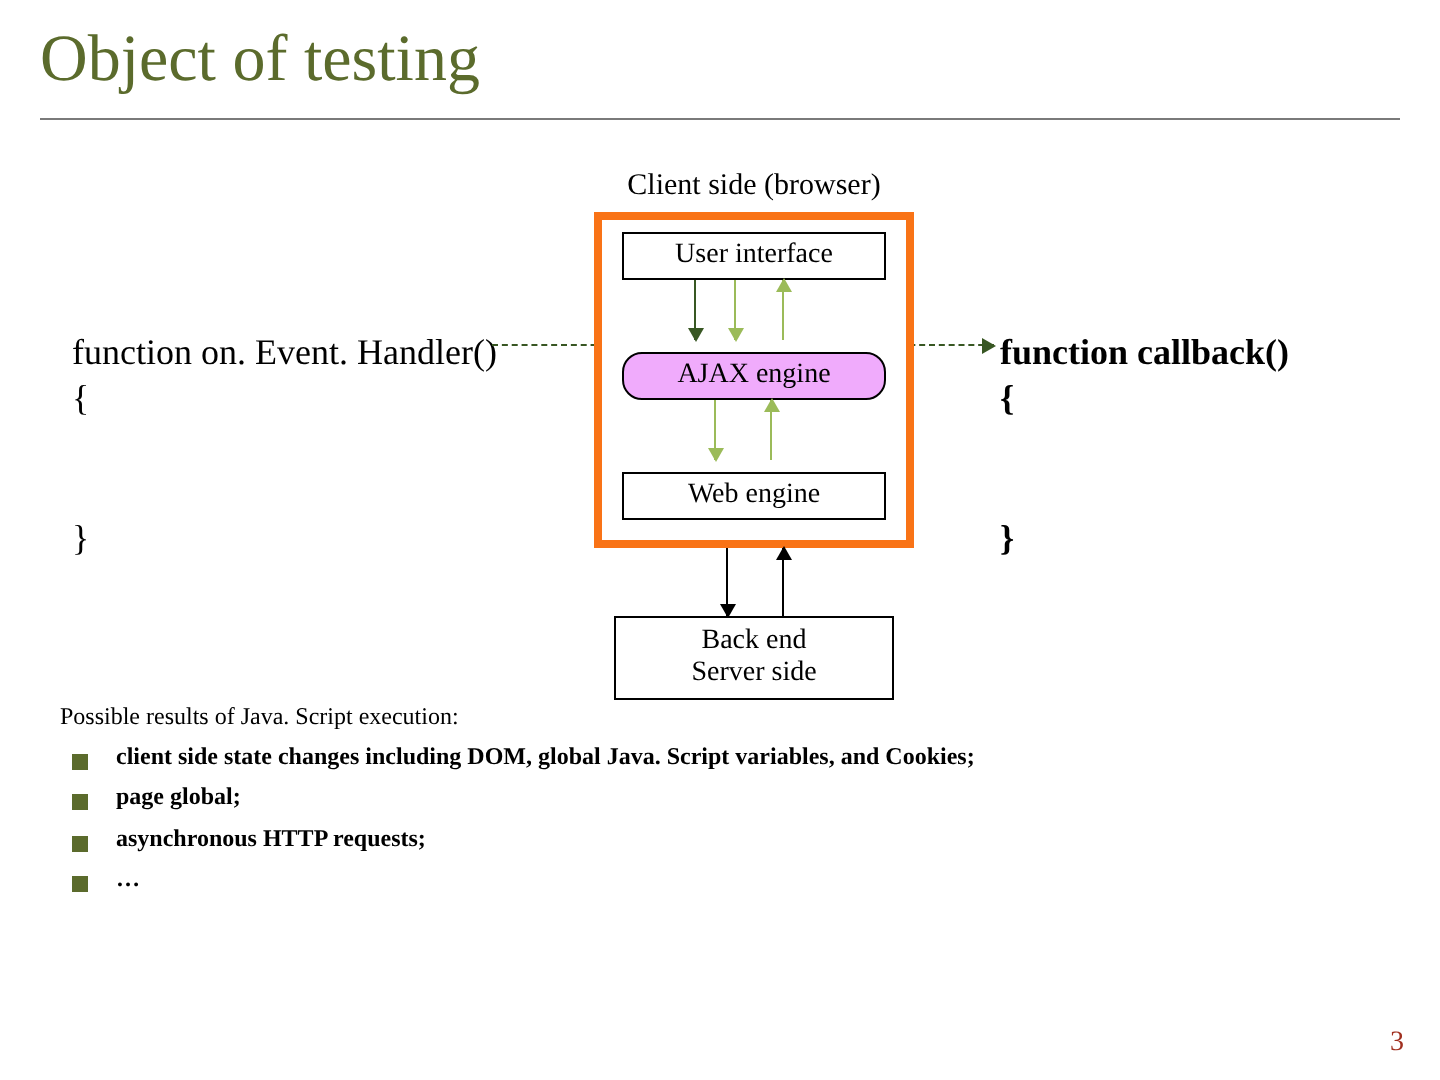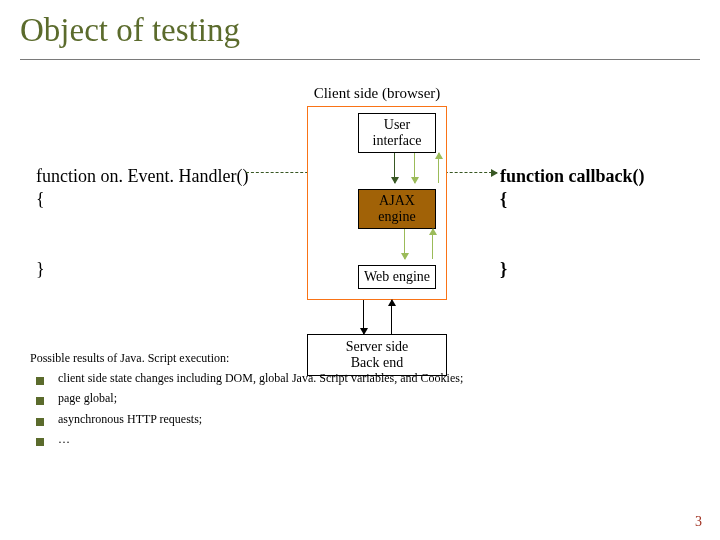--- a/index.html
+++ b/index.html
@@ -34,38 +34,38 @@
     width: 160px;
     height: 240px;
   }
   .client-label {
     text-align: center;
     font-size: 15px;
     color: #000;
     margin-bottom: 4px;
   }
   .client-box {
-    border: 1px solid #f97316;
-    width: 140px;
+    border: 4px solid #f97316;
+    width: 160px;
     margin: 0 auto;
     padding-bottom: 10px;
     position: relative;
     background: #fff;
-    padding-left: 40px;
   }
   .inner-box {
     margin: 6px 10px 0 10px;
     border: 1px solid #000;
     text-align: center;
     font-size: 14px;
     padding: 3px 0;
     background: #fff;
   }
   .inner-box.green {
-    background: #a16207;
+    background: #f0abfc;
+    border-radius: 10px;
   }
   .gap { height: 30px; position: relative; }
   .gap2 { height: 34px; position: relative; }
   .backend-box {
     width: 140px;
     margin: 0 auto;
     border: 1px solid #000;
     text-align: center;
     font-size: 14px;
     padding: 4px 0;
@@ -162,20 +162,21 @@
     left: 30px;
     top: 350px;
     right: 28px;
     font-size: 12px;
     color: #000;
     line-height: 1.35;
   }
   .para ul {
     list-style: none;
     margin-top: 4px;
+    font-weight: bold;
   }
   .para li {
     position: relative;
     padding-left: 28px;
     margin-top: 4px;
   }
   .para li::before {
     content: "";
     position: absolute;
     left: 6px;
@@ -229,22 +230,22 @@
       <div class="arrow down olive-arrow" style="left:56px; top:0; height:30px;"></div>
       <div class="arrow up olive-arrow" style="left:84px; top:0; height:30px;"></div>
     </div>
     <div class="inner-box">Web engine</div>
   </div>
   <div class="gap2">
     <div class="arrow down black-arrow" style="left:66px; top:0; height:34px;"></div>
     <div class="arrow up black-arrow" style="left:94px; top:0; height:34px;"></div>
   </div>
   <div class="backend-box">
+    <div>Back end</div>
     <div>Server side</div>
-    <div>Back end</div>
   </div>
 </div>
 
 <div class="para">
   <div>Possible results of Java. Script execution:</div>
   <ul>
     <li>client side state changes including DOM, global Java. Script variables, and Cookies;</li>
     <li>page global;</li>
     <li>asynchronous HTTP requests;</li>
     <li>…</li>

